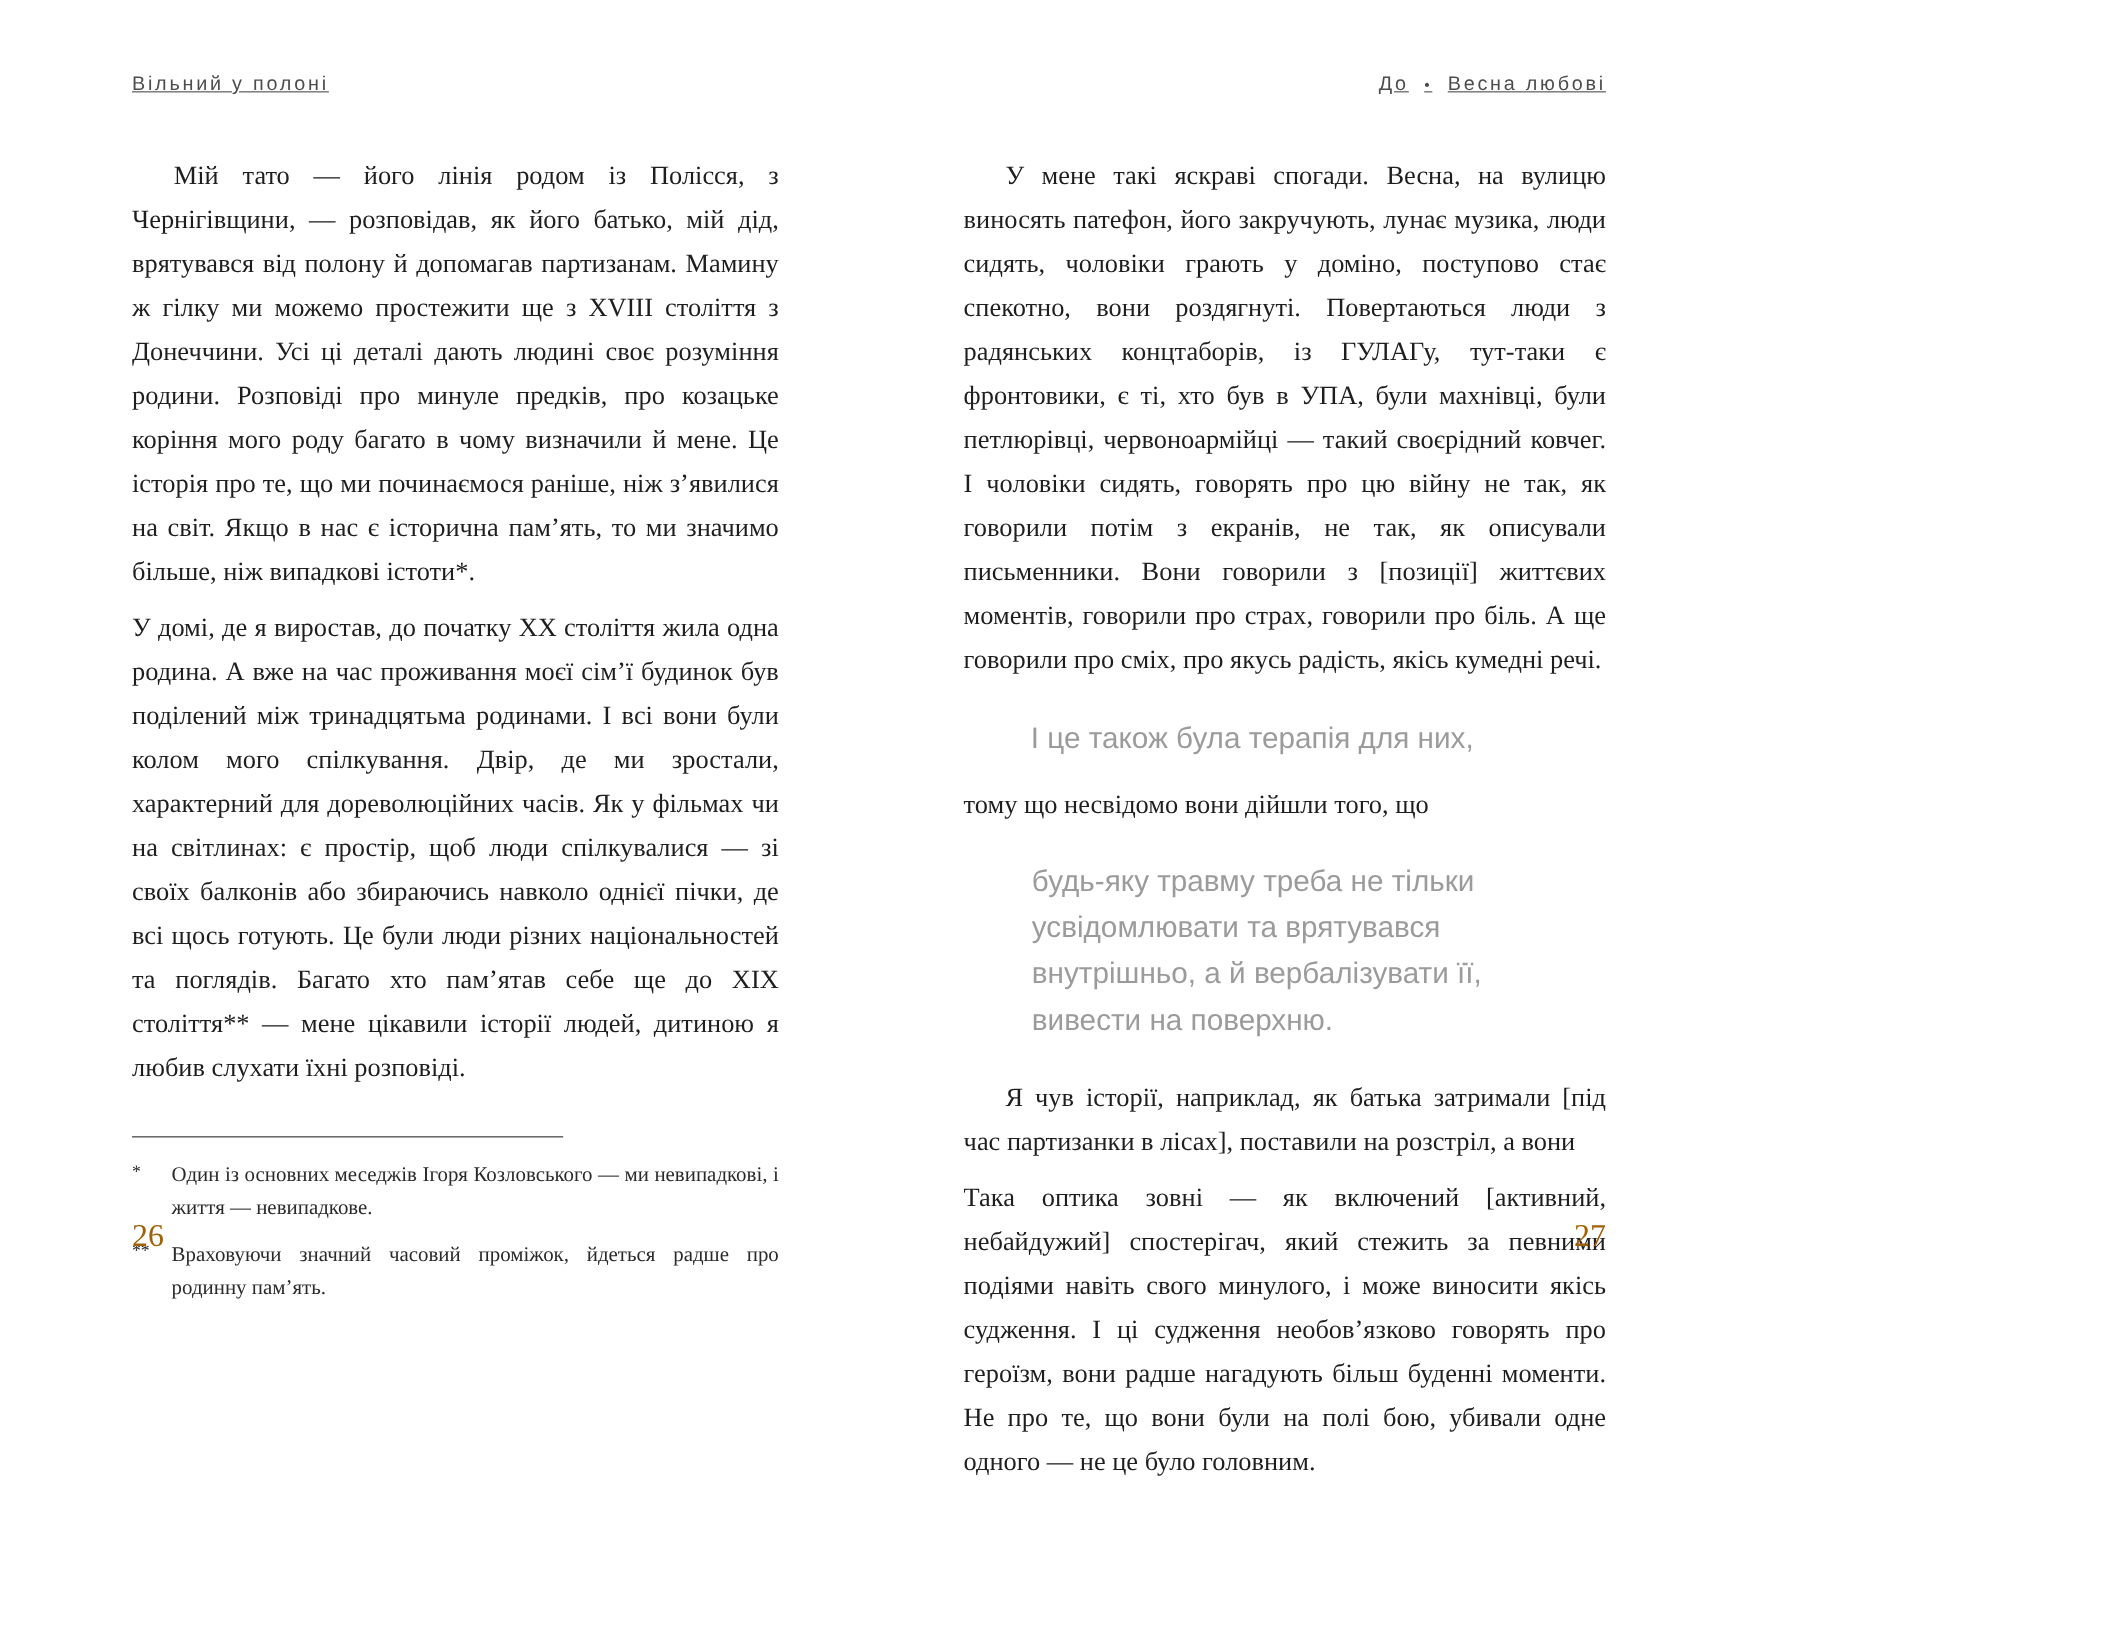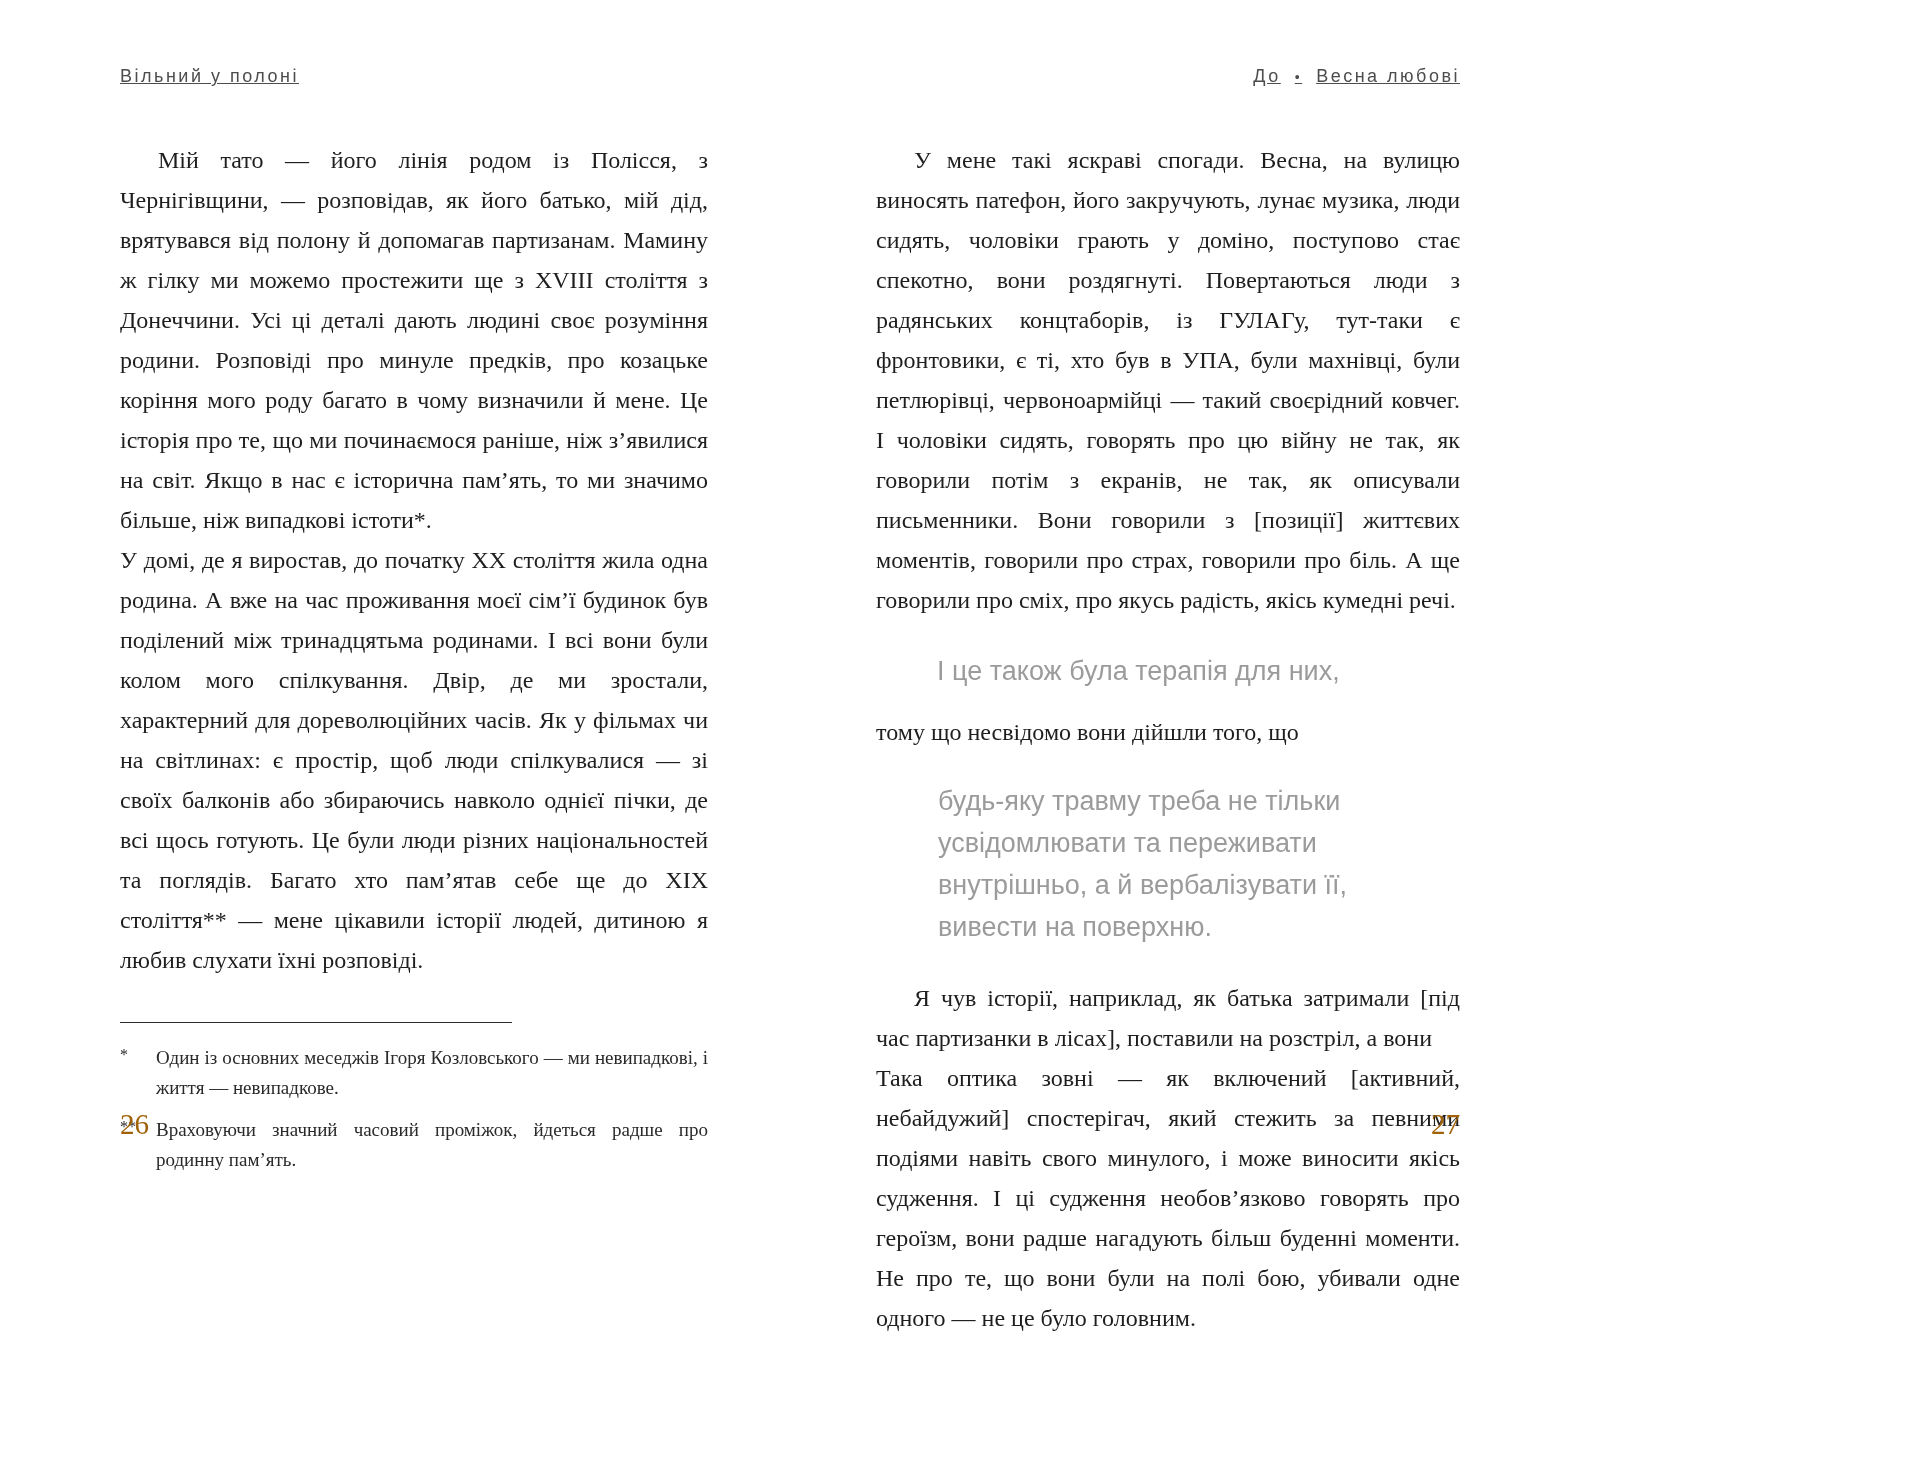--- a/index.html
+++ b/index.html
@@ -37,20 +37,21 @@
 
   .page-body { margin-top: 50px; }
 
   p.body {
     font-size: 24px;
     line-height: 40px;
     text-align: justify;
     hyphens: auto;
     -webkit-hyphens: auto;
     color: #1e1e1e;
+    margin-top: 11px;
   }
   p.body.indent { text-indent: 38px; }
 
   .pullquote {
     font-family: "Liberation Sans", "DejaVu Sans", sans-serif;
     font-size: 27px;
     line-height: 42px;
     color: #9b9b9b;
     white-space: pre-line;
     margin: 28px 0 28px 60px;
@@ -127,21 +128,21 @@
     </header>
 
     <div class="page-body">
       <p class="body indent">У мене такі яскраві спогади. Весна, на вулицю виносять патефон, його закручують, лунає музика, люди сидять, чоловіки грають у доміно, поступово стає спекотно, вони роздягнуті. Повертаються люди з радянських концтаборів, із ГУЛАГу, тут-таки є фронтовики, є ті, хто був в УПА, були махнівці, були петлюрівці, червоноармійці — такий своєрідний ковчег. І чоловіки сидять, говорять про цю війну не так, як говорили потім з екранів, не так, як описували письменники. Вони говорили з [позиції] життєвих моментів, говорили про страх, говорили про біль. А ще говорили про сміх, про якусь радість, якісь кумедні речі.</p>
 
       <div class="pullquote single">І це також була терапія для них,</div>
 
       <p class="body connector">тому що несвідомо вони дійшли того, що</p>
 
       <div class="pullquote block2">будь-яку травму треба не тільки
-усвідомлювати та переживати
+усвідомлювати та врятувався
 внутрішньо, а й вербалізувати її,
 вивести на поверхню.</div>
 
       <p class="body indent">Я чув історії, наприклад, як батька затримали [під час партизанки в лісах], поставили на розстріл, а вони</p>
 
       <p class="body">Така оптика зовні — як включений [активний, небайдужий] спостерігач, який стежить за певними подіями навіть свого минулого, і може виносити якісь судження. І ці судження необов’язково говорять про героїзм, вони радше нагадують більш буденні моменти. Не про те, що вони були на полі бою, убивали одне одного — не це було головним.</p>
     </div>
 
     <div class="page-number right">27</div>
   </section>

